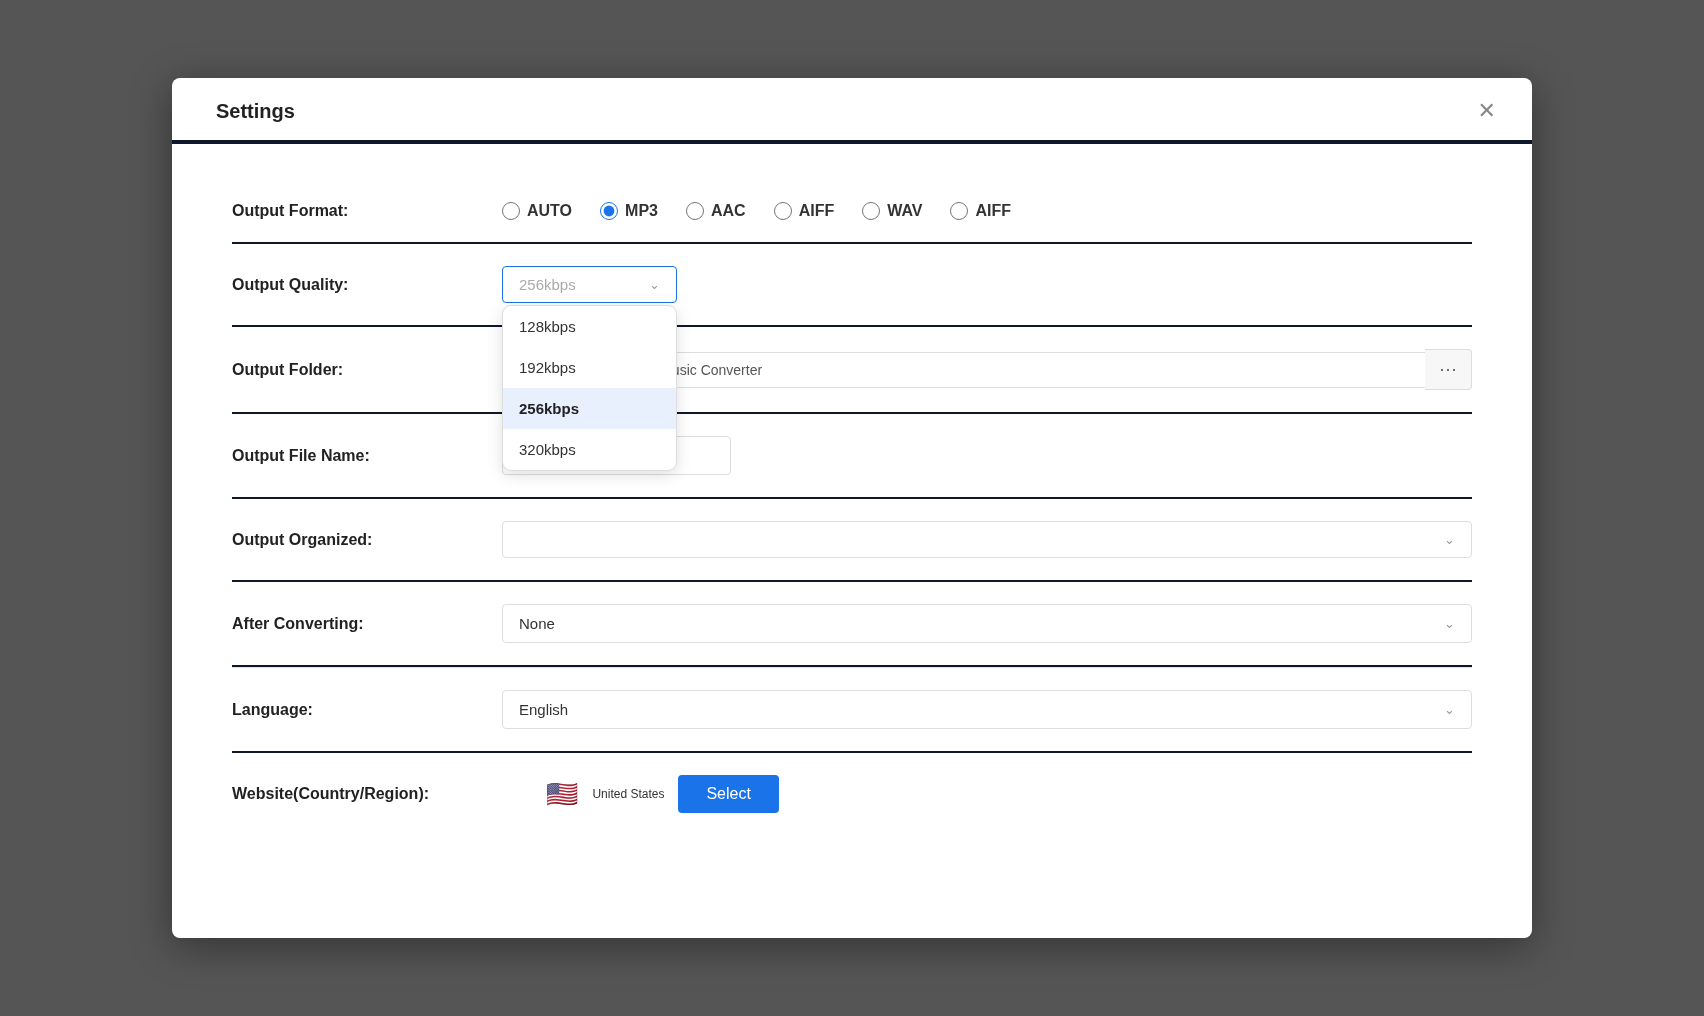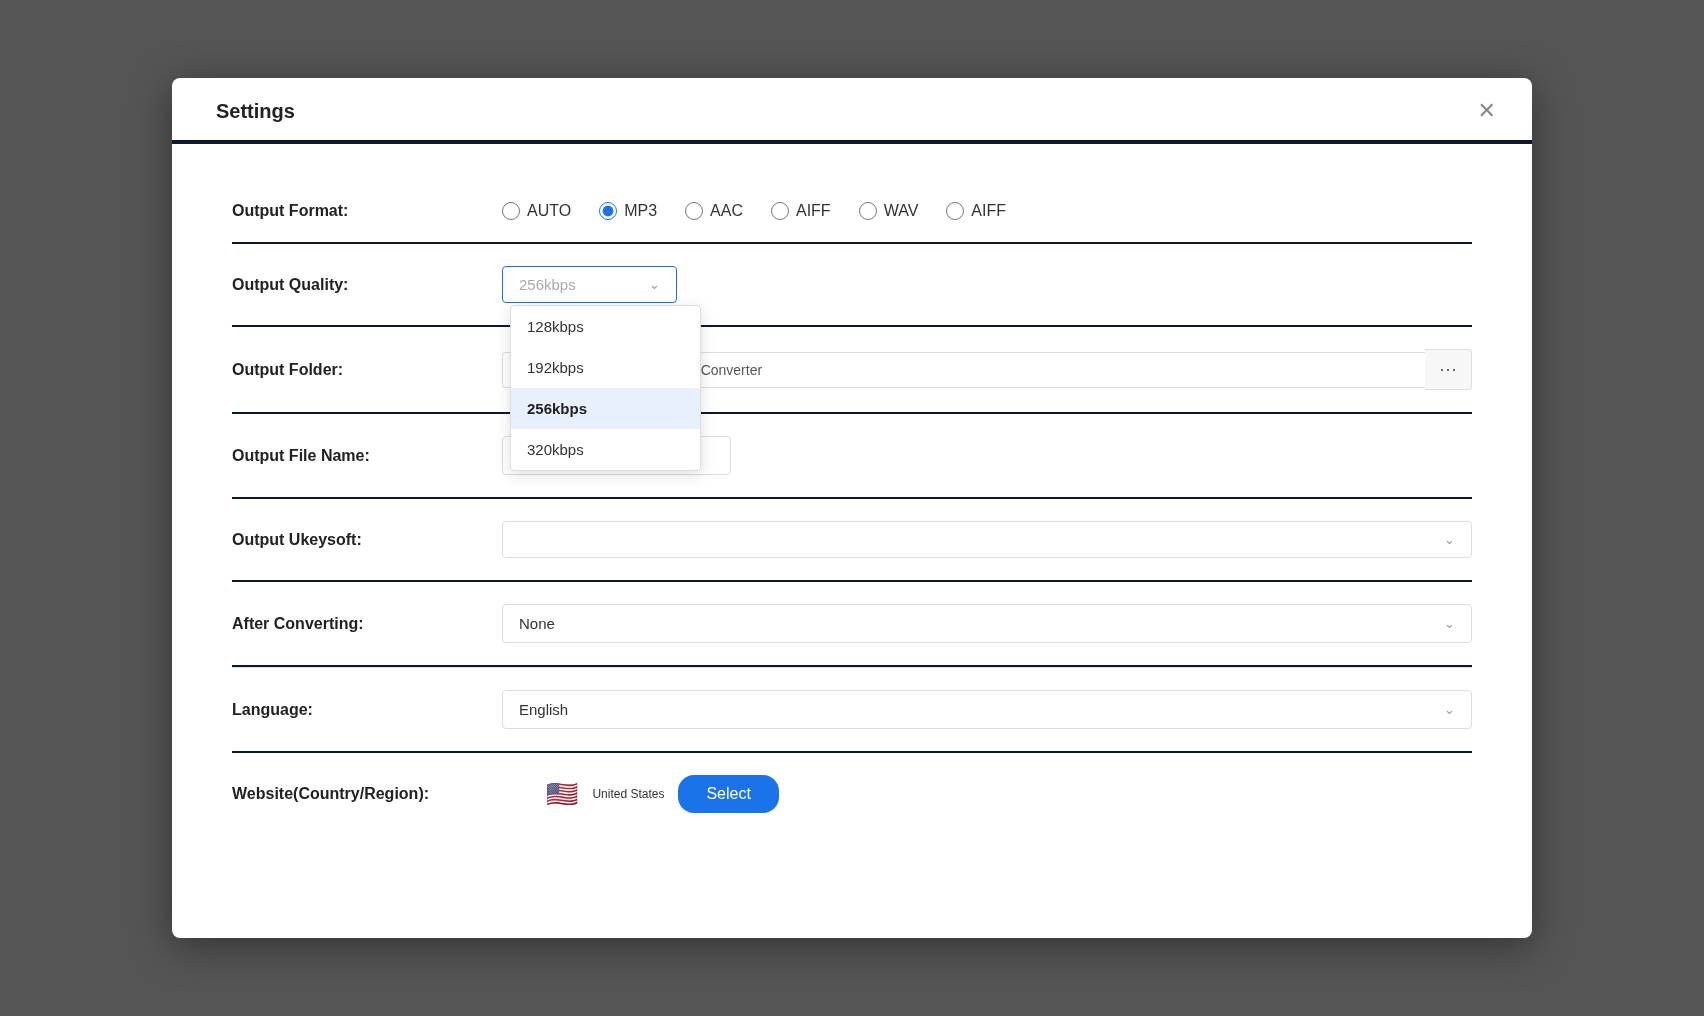--- a/index.html
+++ b/index.html
@@ -77,20 +77,21 @@
     }
     .radio-item input[type="radio"] {
       width: 18px;
       height: 18px;
       accent-color: #1a73e8;
       cursor: pointer;
     }
     .radio-label {
       font-size: 16px;
       color: #333;
+      font-weight: bold;
     }
     
     .dropdown-wrapper {
       position: relative;
       width: 175px;
     }
     .dropdown-btn {
       width: 100%;
       padding: 9px 16px;
       border: 1.5px solid #1a73e8;
@@ -104,25 +105,25 @@
       cursor: pointer;
       outline: none;
     }
     .dropdown-btn .chevron {
       color: #999;
       font-size: 13px;
     }
     .dropdown-menu {
       position: absolute;
       top: calc(100% + 2px);
-      left: 8px;
-      width: 191px;
-      background: #fff;
-      border: 1px solid #ddd;
-      border-radius: 4px;
+      left: 0;
+      width: 175px;
+      background: #fff;
+      border: 1px solid #ddd;
+      border-radius: 9px;
       box-shadow: 0 4px 16px rgba(0,0,0,0.13);
       z-index: 100;
       overflow: hidden;
     }
     .dropdown-item {
       padding: 12px 16px;
       font-size: 15px;
       color: #333;
       cursor: pointer;
     }
@@ -190,21 +191,21 @@
       line-height: 1;
     }
     .country-name {
       font-size: 12px;
       color: #333;
     }
     .select-country-btn {
       background: #1a73e8;
       color: #fff;
       border: none;
-      border-radius: 16px;
+      border-radius: 4px;
       padding: 10px 28px;
       font-size: 16px;
       cursor: pointer;
       font-weight: 500;
     }
     
     .section-divider {
       border: none;
       border-top: 1px solid #e0e0e0;
       margin: 0;
@@ -289,21 +290,21 @@
     </div>
 
     <div class="form-row">
       <span class="form-label">Output File Name:</span>
       <div class="select-wrapper">
         <input class="file-name-input" type="text" style="">
       </div>
     </div>
 
     <div class="form-row">
-      <span class="form-label">Output Ukeysoft:</span>
+      <span class="form-label">Output Organized:</span>
       <div class="select-wrapper">
         <button class="select-btn">
           <span></span>
           <span class="chevron">⌄</span>
         </button>
       </div>
     </div>
 
     <div class="form-row">
       <span class="form-label">After Converting:</span>

